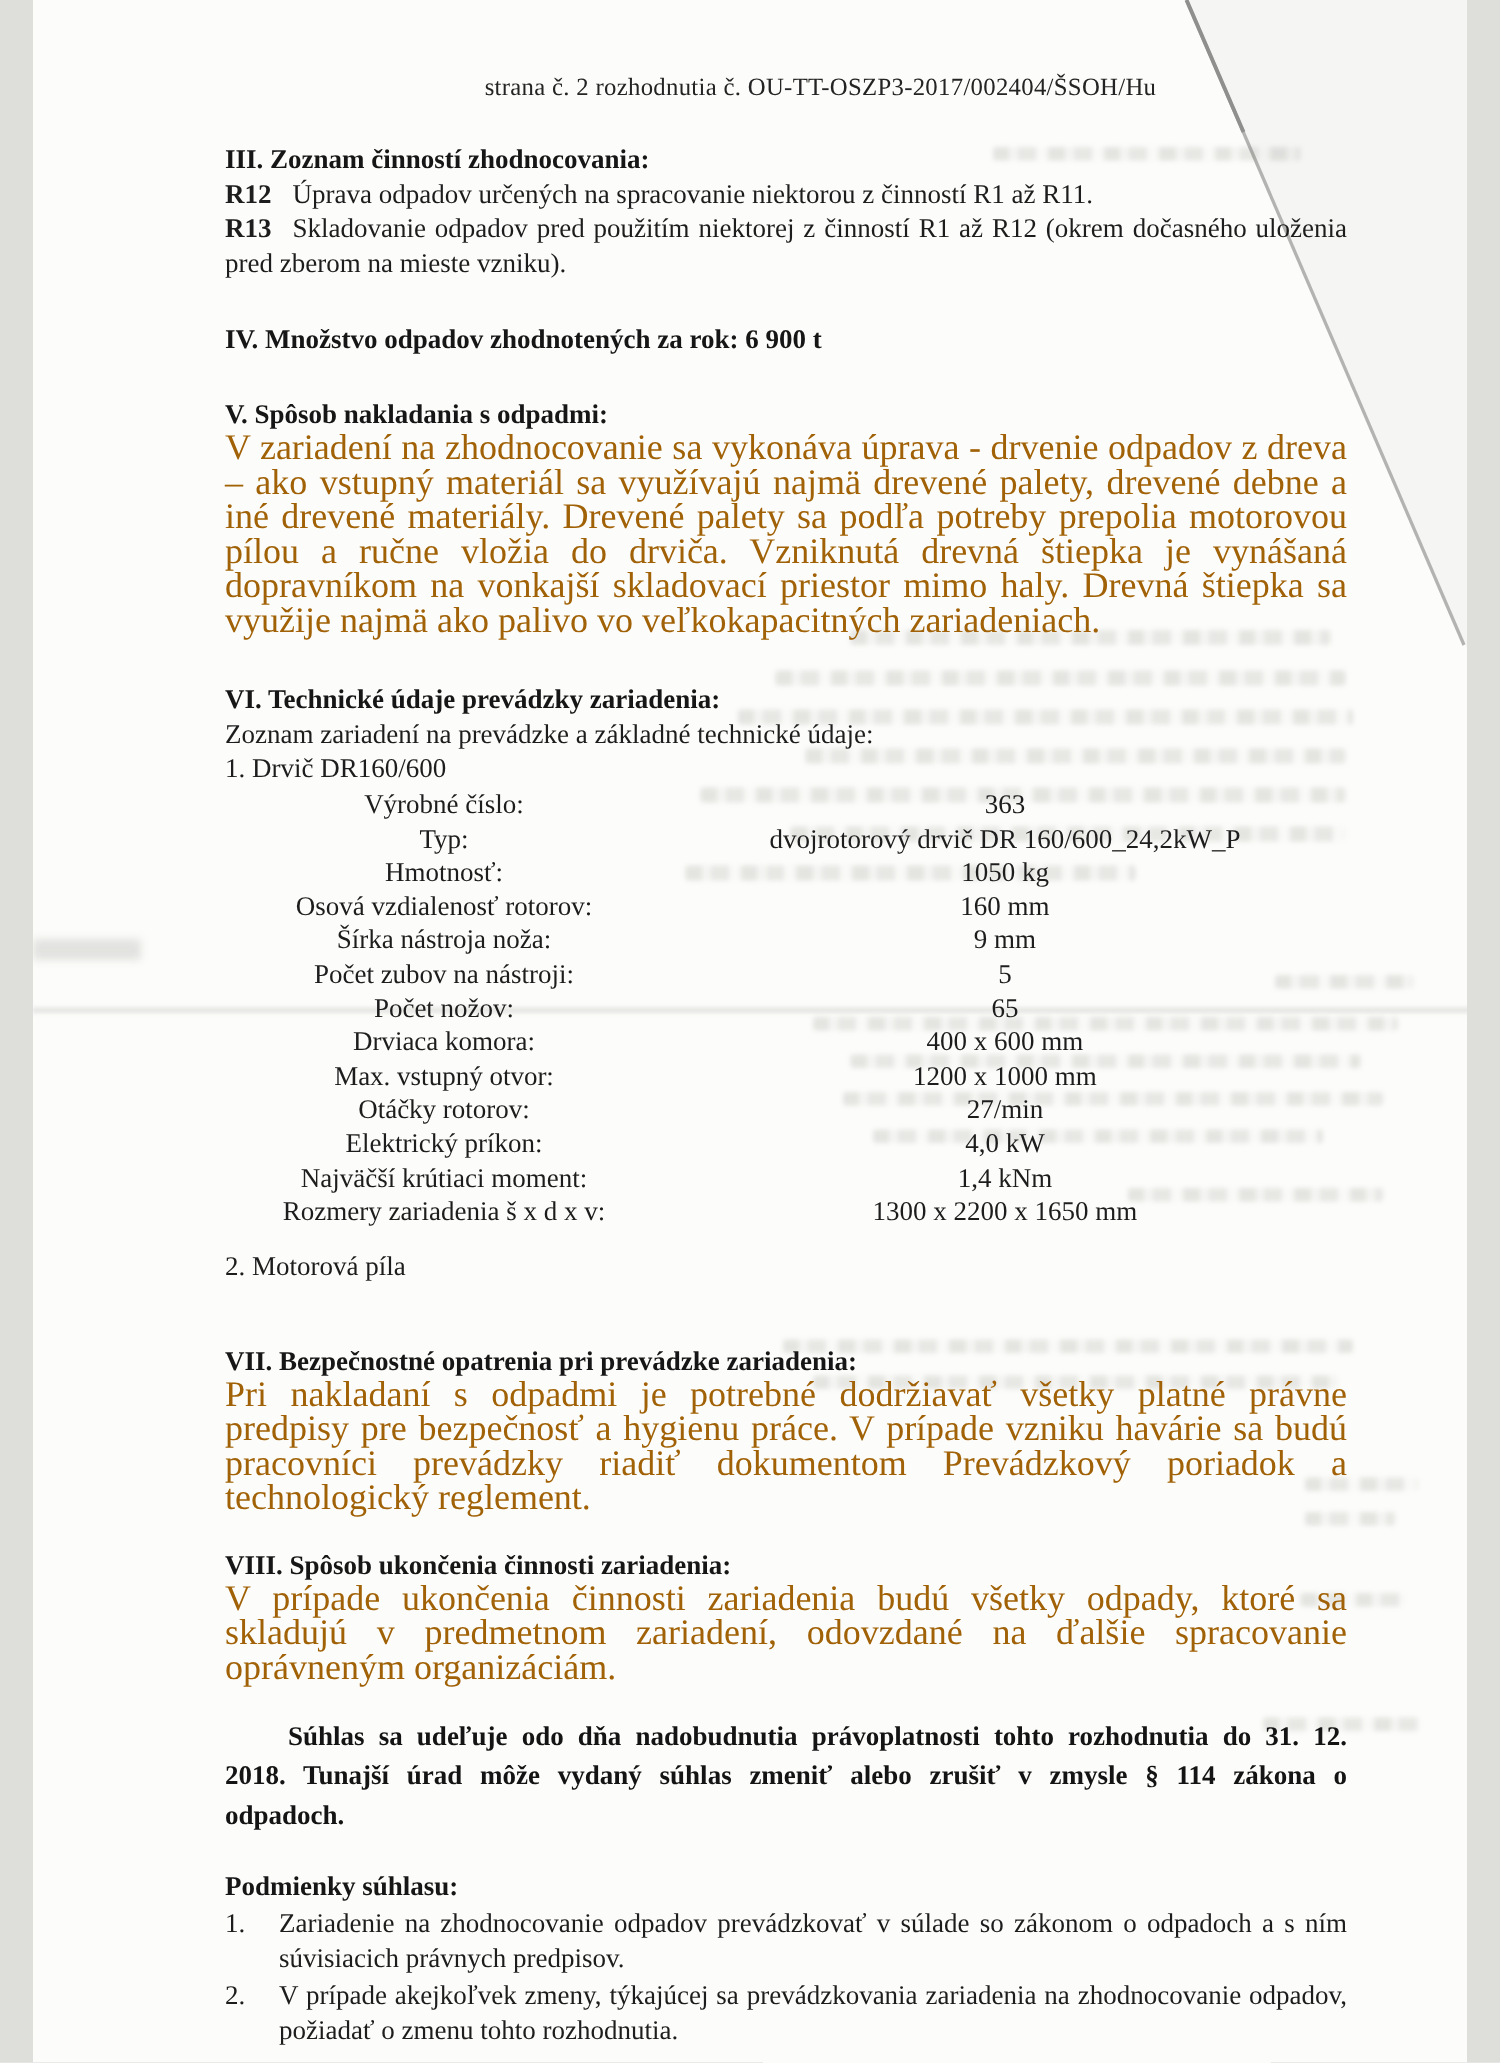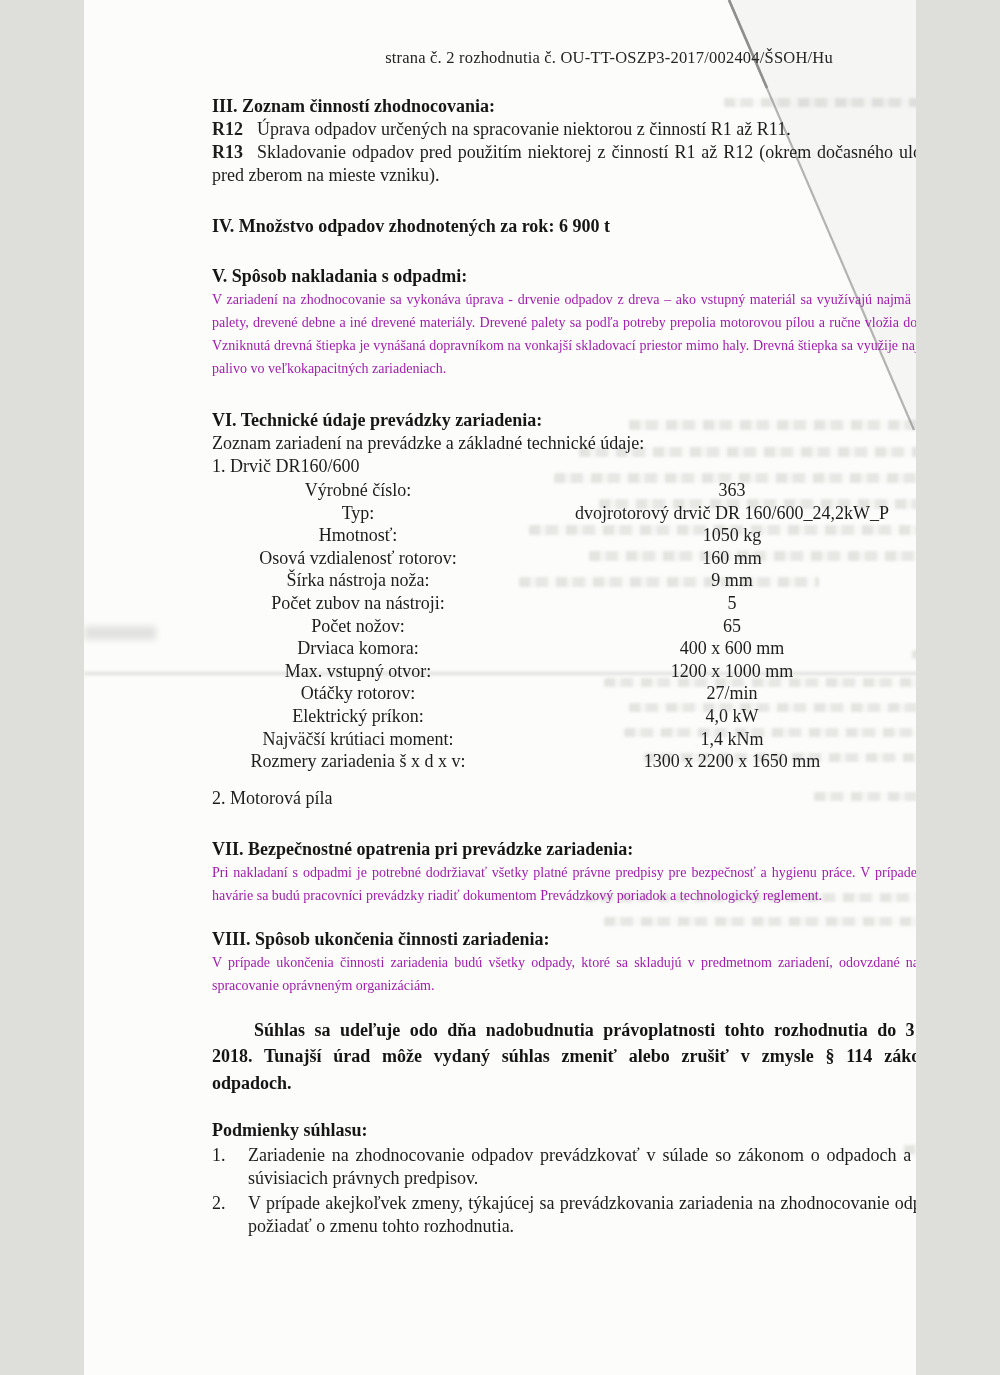--- a/index.html
+++ b/index.html
@@ -1,18 +1,18 @@
 <!DOCTYPE html>
 <html><head>
 <meta charset="utf-8">
 <style>
   html,body{margin:0;padding:0;background:#dededb;}
   .paper{
     position:relative;
-    width:832px;height:1375px;
+    width:956px;height:1375px;
     margin:0 auto;
     background:#fcfcfa;
     overflow:hidden;
     font-family:"Liberation Serif","DejaVu Serif",serif;
     color:#1d1d1d;
     box-sizing:border-box;
   }
   .content{
     position:absolute;
     left:128px;top:0;
@@ -26,32 +26,32 @@
     letter-spacing:.2px;
     color:#242424;
   }
   .sec-title{
     font-size:18px;
     font-weight:700;
     line-height:23px;
     color:#161616;
   }
   .body-text{
-    font-size:14px;
+    font-size:24px;
     line-height:23px;
     text-align:justify;
-    color:#a21caf;
+    color:#a16207;
   }
   .r-line{font-size:18px;line-height:23px;text-align:justify;}
   .r-code{font-weight:700;padding-right:14px;margin-top:16px;}
   .sec3{margin-top:27px;}
   .sec4{margin-top:28px;}
   .sec5{margin-top:27px;}
   .sec6{margin-top:29px;}
-  .sec7{margin-top:28px;}
+  .sec7{margin-top:40px;}
   .sec8{margin-top:21px;}
   .consent{
     margin-top:20px;
     font-size:18px;
     font-weight:700;
     line-height:26.5px;
     text-align:justify;
     text-indent:42px;
     word-spacing:4.5px;
     color:#141414;

